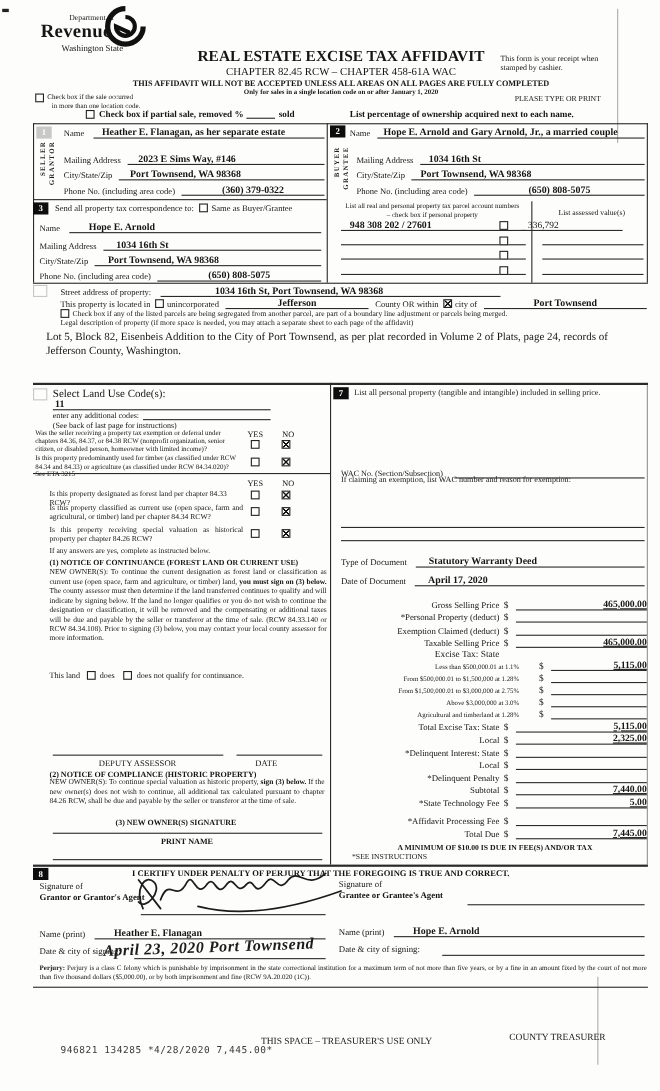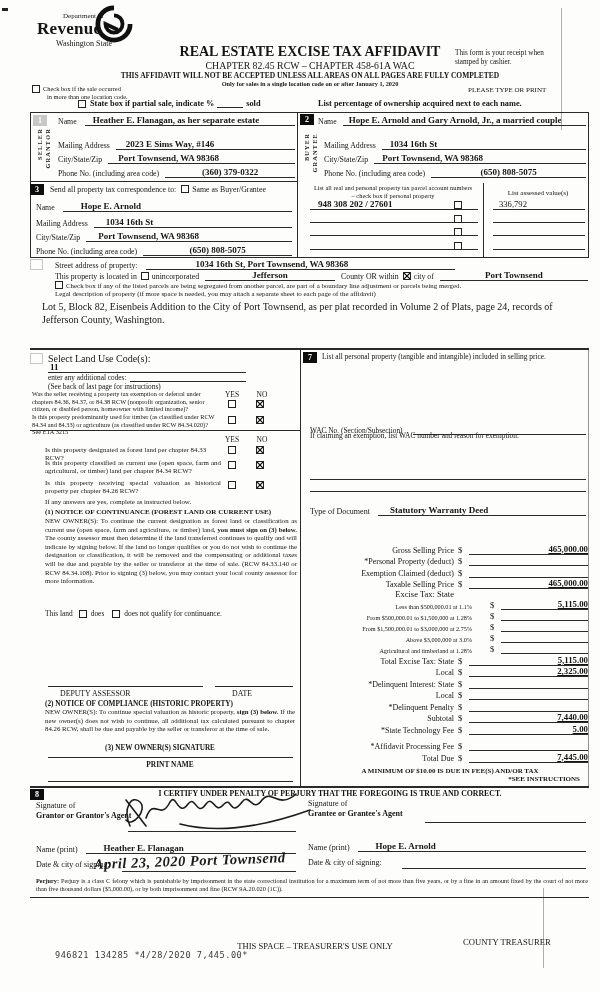--- a/index.html
+++ b/index.html
@@ -59,21 +59,21 @@
 
   <div class="fr" style="left:32px;top:85px;align-items:flex-start;">
     <span class="cb"></span>
     <span class="xs" style="margin-left:3px;">
       <span>Check box if the sale occurred</span><br>
       <span style="margin-left:4px;">in more than one location code.</span>
     </span>
   </div>
   <div class="fr" style="left:78px;top:99px;">
     <span class="cb"></span>
-    <span style="margin-left:4px;font-size:8.3px;font-weight:bold;">State box if partial sale, indicate %</span>
+    <span style="margin-left:4px;font-size:8.3px;font-weight:bold;">Check box if partial sale, removed %</span>
     <span class="ul" style="width:26px;margin:0 3px;"></span>
     <span style="font-size:8.3px;font-weight:bold;">sold</span>
   </div>
   <div class="abs" style="left:318px;top:99px;font-size:8.3px;font-weight:bold;">List percentage of ownership acquired next to each name.</div>
 
   <div class="hline" style="left:30px;top:112px;width:559px;"></div>
   <div class="vline" style="left:297px;top:112px;height:145px;"></div>
   <div class="vline" style="left:30px;top:112px;height:145px;"></div>
   <div class="vline" style="left:588px;top:112px;height:145px;"></div>
   <div class="hline" style="left:30px;top:181px;width:267px;"></div>
@@ -159,21 +159,21 @@
   <span class="cb abs" style="left:454px;top:215px;"></span>
   <div class="fr" style="left:310px;top:227px;width:168px;">
       <span class="ul" style="flex:1;height:9px;"></span>
     </div>
   <span class="cb abs" style="left:454px;top:228px;"></span>
   <div class="fr" style="left:310px;top:241px;width:168px;">
       <span class="ul" style="flex:1;height:9px;"></span>
     </div>
   <span class="cb abs" style="left:454px;top:242px;"></span>
 
-  <div class="fr" style="left:493px;top:199px;width:92px;">
+  <div class="fr" style="left:474px;top:199px;width:92px;">
     <span class="ul v" style="flex:1;padding-left:6px;text-align:left;font-weight:normal;font-size:8.6px;">336,792</span>
   </div>
   <div class="fr" style="left:493px;top:214px;width:92px;">
       <span class="ul" style="flex:1;height:9px;"></span>
     </div>
   <div class="fr" style="left:493px;top:227px;width:92px;">
       <span class="ul" style="flex:1;height:9px;"></span>
     </div>
   <div class="fr" style="left:493px;top:241px;width:92px;">
       <span class="ul" style="flex:1;height:9px;"></span>
@@ -249,21 +249,21 @@
   </div>
   <div class="fr" style="left:45px;top:610px;">
     <span class="qtxt" style="font-size:7.4px;">This land</span>
     <span class="cb" style="margin:0 4px 0 6px;"></span>
     <span class="qtxt" style="font-size:7.4px;">does</span>
     <span class="cb" style="margin:0 4px 0 8px;"></span>
     <span class="qtxt" style="font-size:7.4px;">does not qualify for continuance.</span>
   </div>
   <div class="hline" style="left:48px;top:686px;width:155px;"></div>
   <div class="hline" style="left:215px;top:686px;width:78px;"></div>
-  <div class="abs" style="left:60px;top:689px;width:130px;text-align:left;font-size:7.8px;">DEPUTY ASSESSOR</div>
+  <div class="abs" style="left:60px;top:689px;width:130px;text-align:center;font-size:7.8px;">DEPUTY ASSESSOR</div>
   <div class="abs" style="left:232px;top:689px;font-size:7.8px;">DATE</div>
 
   <div class="abs" style="left:45px;top:699px;font-size:7.3px;font-weight:bold;">(2) NOTICE OF COMPLIANCE (HISTORIC PROPERTY)</div>
   <div class="abs para" style="left:45px;top:708px;width:250px;">
     <span>NEW OWNER(S): To continue special valuation as historic property, </span><span style="font-weight:bold;">sign (3) below.</span><span> If the new owner(s) does not wish to continue, all additional tax calculated pursuant to chapter 84.26 RCW, shall be due and payable by the seller or transferor at the time of sale.</span>
   </div>
   <div class="abs" style="left:60px;top:744px;width:200px;text-align:center;font-size:7.2px;font-weight:bold;">(3) NEW OWNER(S) SIGNATURE</div>
   <div class="hline" style="left:48px;top:757px;width:245px;"></div>
   <div class="abs" style="left:60px;top:760px;width:220px;text-align:center;font-size:7.4px;font-weight:bold;">PRINT NAME</div>
   <div class="hline" style="left:48px;top:781px;width:245px;"></div>
@@ -276,20 +276,24 @@
     <span style="font-size:7.4px;">WAC No. (Section/Subsection)</span>
     <span class="ul" style="flex:1;margin-left:10px;height:9px;"></span>
   </div>
   <div class="hline" style="left:310px;top:479px;width:276px;"></div>
   <div class="hline" style="left:310px;top:491px;width:276px;"></div>
 
   <div class="fr" style="left:310px;top:505px;width:276px;">
     <span style="font-size:8px;">Type of Document</span>
     <span class="ul v" style="flex:1;margin-left:8px;padding-left:12px;text-align:left;">Statutory Warranty Deed</span>
   </div>
+  <div class="fr" style="left:310px;top:522px;width:276px;">
+    <span style="font-size:8px;">Date of Document</span>
+    <span class="ul v" style="flex:1;margin-left:8px;padding-left:12px;text-align:left;">April 17, 2020</span>
+  </div>
 
   <div class="abs" style="left:308px;top:543px;width:280px;">
     <div class="mrow">
         <span class="mlab">Gross Selling Price</span>
         <span class="mdollar">$</span>
         <span class="mline">465,000.00</span>
       </div>
     <div class="mrow">
         <span class="mlab">*Personal Property (deduct)</span>
         <span class="mdollar">$</span>
@@ -374,25 +378,25 @@
         <span class="mdollar">$</span>
         <span class="mline"></span>
       </div>
     <div class="mrow">
         <span class="mlab">Total Due</span>
         <span class="mdollar">$</span>
         <span class="mline">7,445.00</span>
       </div>
   </div>
   <div class="abs" style="left:320px;top:767px;width:260px;text-align:center;font-size:7px;font-weight:bold;">A MINIMUM OF $10.00 IS DUE IN FEE(S) AND/OR TAX</div>
-  <div class="abs" style="left:320px;top:775px;width:260px;text-align:right;font-size:7px;font-weight:bold;">*SEE INSTRUCTIONS</div>
+  <div class="abs" style="left:320px;top:775px;width:260px;text-align:left;font-size:7px;font-weight:normal;">*SEE INSTRUCTIONS</div>
 
   <div class="hline" style="left:30px;top:786px;width:559px;height:1.6px;"></div>
   <div class="abs secnum" style="left:30px;top:789px;">8</div>
-  <div class="abs" style="left:120px;top:789px;width:420px;text-align:center;font-size:7.8px;font-weight:bold;">I CERTIFY UNDER PENALTY OF PERJURY THAT THE FOREGOING IS TRUE AND CORRECT.</div>
+  <div class="abs" style="left:120px;top:789px;width:420px;text-align:left;font-size:7.8px;font-weight:bold;">I CERTIFY UNDER PENALTY OF PERJURY THAT THE FOREGOING IS TRUE AND CORRECT.</div>
 
   <div class="abs" style="left:36px;top:801px;font-size:8px;">Signature of</div>
   <div class="abs" style="left:36px;top:811px;font-size:8px;font-weight:bold;">Grantor or Grantor's Agent</div>
   <div class="hline" style="left:128px;top:831px;width:168px;"></div>
   <svg class="abs" style="left:120px;top:786px;" width="195" height="50" viewBox="0 0 195 50">
     <g fill="none" stroke="#1c1c1c" stroke-width="1.6" stroke-linecap="round">
       <path d="M10 40 C2 22 12 8 20 16 C28 24 12 42 6 34 M6 14 L26 40"></path>
       <path d="M26 32 C34 10 40 36 50 16 C56 6 58 32 68 18 C76 8 76 32 86 18 C94 8 94 30 104 18 C112 10 110 32 122 16 C130 6 132 28 142 14 C152 2 158 24 176 8"></path>
       <path d="M60 38 C95 47 140 42 190 24"></path>
     </g>

